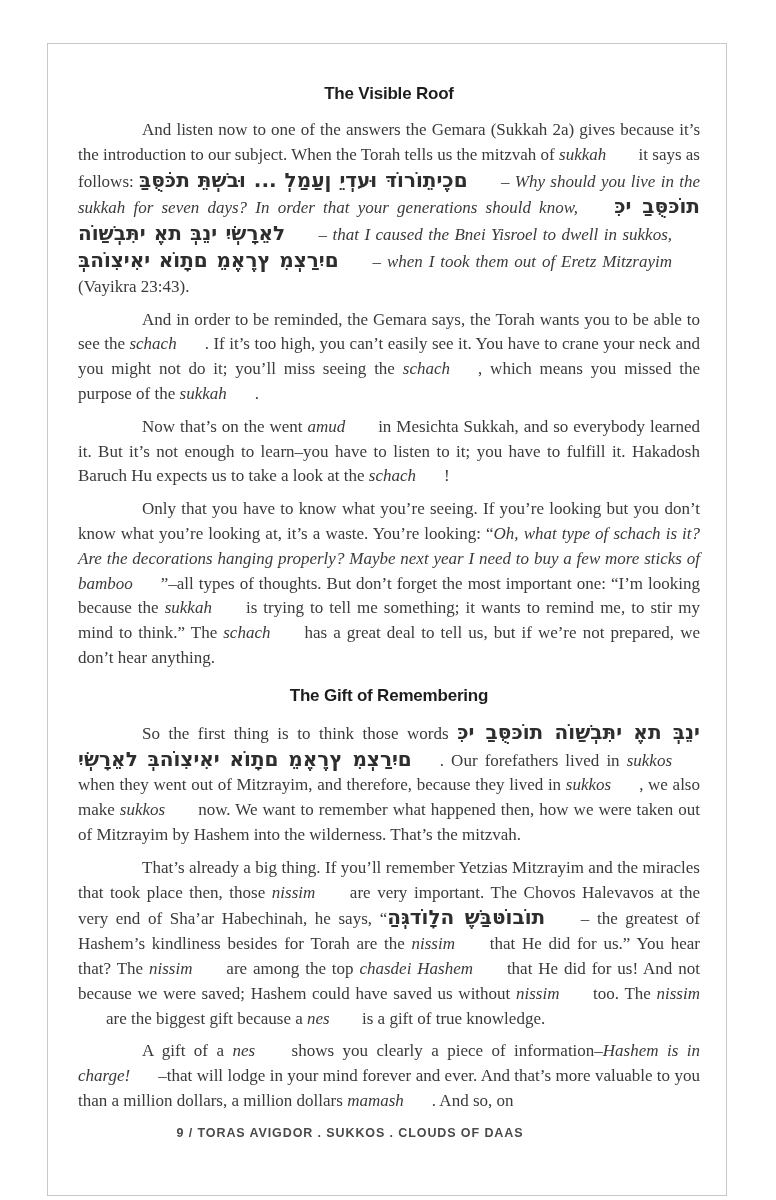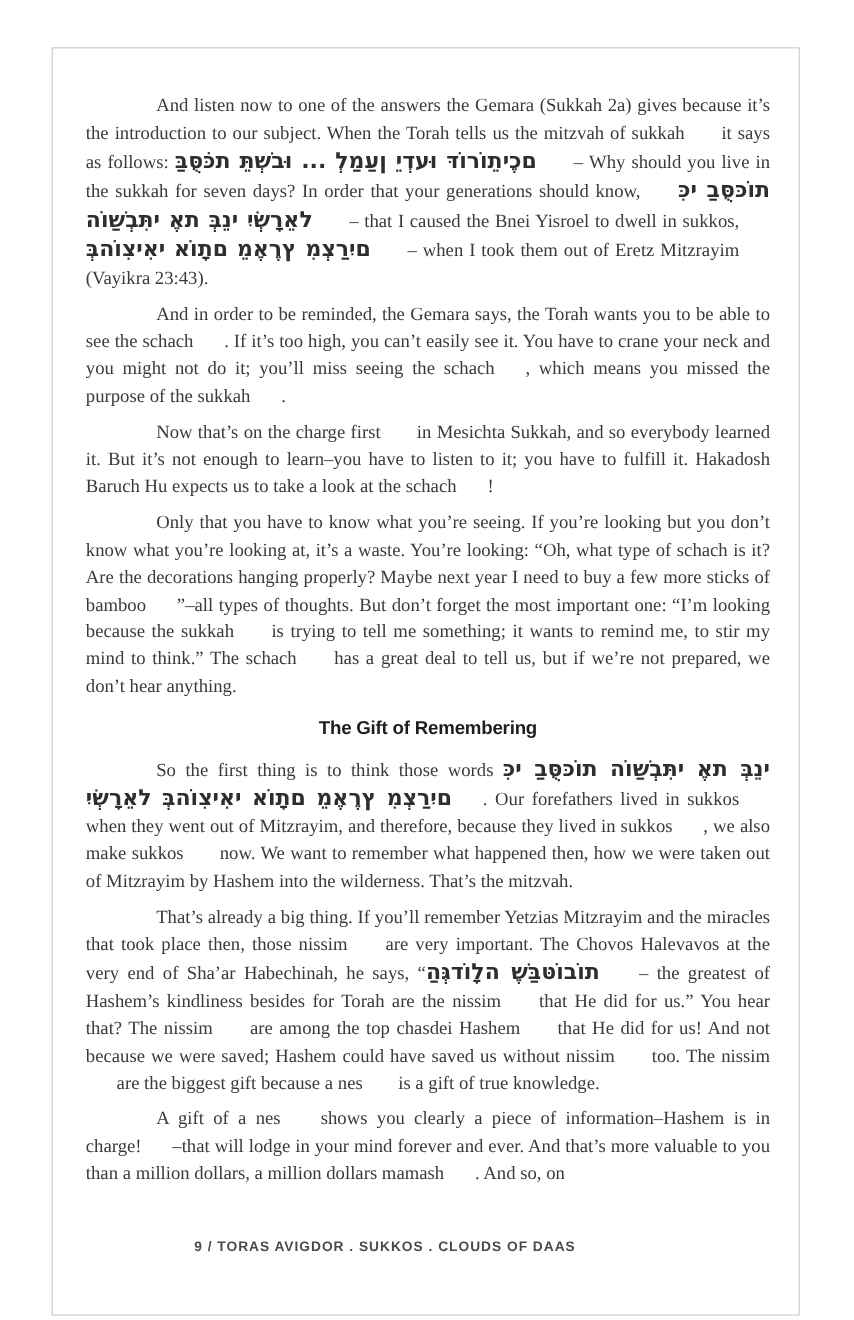--- a/index.html
+++ b/index.html
@@ -19,43 +19,44 @@
     font-size: 17px; line-height: 20px; letter-spacing: -0.2px;
     color: #1d1d1d; text-align: center; margin: 0 0 14px 0;
   }
   h2.sec2 { margin-top: 15px; }
   p.body {
     font-size: 17px; line-height: 24.8px; color: #3a3a3a;
     text-align: justify; text-indent: 36px; margin: 0 0 8px 0;
     hyphens: none;
   }
   .rm { font-style: normal; margin-left: 28px; }
-  .it { }
+  .it { font-style: italic; }
   .heb {
     font-family: "DejaVu Sans", sans-serif; font-weight: bold;
     font-size: 20px; color: #2e2e2e;
     direction: ltr; unicode-bidi: bidi-override;
   }
   .footer {
     position: absolute; left: 0; top: 1126px; width: 700px; text-align: center;
     font-family: "Liberation Sans", sans-serif; font-weight: bold;
     font-size: 12.5px; letter-spacing: 0.9px; color: #4a4a4a;
   }
 </style>
 </head>
 <body>
 
 <div class="page">
   <div class="page-frame"></div>
 
   <div class="content">
+    <h2 class="sec">The Visible Roof</h2>
 
     <p class="body"><span class="rm">And listen now to one of the answers the Gemara (Sukkah 2a) gives because it’s the introduction to our subject. When the Torah tells us the mitzvah of </span><span class="it">sukkah</span><span class="rm"> it says as follows: </span><span class="heb">בַּסֻּכֹּת תֵּשְׁבוּ ... לְמַעַן יֵדְעוּ דּוֹרוֹתֵיכֶם</span><span class="rm"> – </span><span class="it">Why should you live in the sukkah for seven days? In order that your generations should know,</span><span class="rm"> </span><span class="heb">כִּי בַסֻּכּוֹת הוֹשַׁבְתִּי אֶת בְּנֵי יִשְׂרָאֵל</span><span class="rm"> – </span><span class="it">that I caused the Bnei Yisroel to dwell in sukkos,</span><span class="rm"> </span><span class="heb">בְּהוֹצִיאִי אוֹתָם מֵאֶרֶץ מִצְרַיִם</span><span class="rm"> – </span><span class="it">when I took them out of Eretz Mitzrayim</span><span class="rm"> (Vayikra 23:43).</span></p>
     <p class="body"><span class="rm">And in order to be reminded, the Gemara says, the Torah wants you to be able to see the </span><span class="it">schach</span><span class="rm">. If it’s too high, you can’t easily see it. You have to crane your neck and you might not do it; you’ll miss seeing the </span><span class="it">schach</span><span class="rm">, which means you missed the purpose of the </span><span class="it">sukkah</span><span class="rm">.</span></p>
-    <p class="body"><span class="rm">Now that’s on the charge </span><span class="it">first</span><span class="rm"> in Mesichta Sukkah, and so everybody learned it. But it’s not enough to learn–you have to listen to it; you have to fulfill it. Hakadosh Baruch Hu expects us to take a look at the </span><span class="it">schach</span><span class="rm">!</span></p>
+    <p class="body"><span class="rm">Now that’s on the went </span><span class="it">amud</span><span class="rm"> in Mesichta Sukkah, and so everybody learned it. But it’s not enough to learn–you have to listen to it; you have to fulfill it. Hakadosh Baruch Hu expects us to take a look at the </span><span class="it">schach</span><span class="rm">!</span></p>
     <p class="body"><span class="rm">Only that you have to know what you’re seeing. If you’re looking but you don’t know what you’re looking at, it’s a waste. You’re looking: “</span><span class="it">Oh, what type of schach is it? Are the decorations hanging properly? Maybe next year I need to buy a few more sticks of bamboo</span><span class="rm">”–all types of thoughts. But don’t forget the most important one: “I’m looking because the </span><span class="it">sukkah</span><span class="rm"> is trying to tell me something; it wants to remind me, to stir my mind to think.” The </span><span class="it">schach</span><span class="rm"> has a great deal to tell us, but if we’re not prepared, we don’t hear anything.</span></p>
 
     <h2 class="sec sec2">The Gift of Remembering</h2>
 
     <p class="body"><span class="rm">So the first thing is to think those words </span><span class="heb">כִּי בַסֻּכּוֹת הוֹשַׁבְתִּי אֶת בְּנֵי יִשְׂרָאֵל בְּהוֹצִיאִי אוֹתָם מֵאֶרֶץ מִצְרַיִם</span><span class="rm">. Our forefathers lived in </span><span class="it">sukkos</span><span class="rm"> when they went out of Mitzrayim, and therefore, because they lived in </span><span class="it">sukkos</span><span class="rm">, we also make </span><span class="it">sukkos</span><span class="rm"> now. We want to remember what happened then, how we were taken out of Mitzrayim by Hashem into the wilderness. That’s the mitzvah.</span></p>
     <p class="body"><span class="rm">That’s already a big thing. If you’ll remember Yetzias Mitzrayim and the miracles that took place then, those </span><span class="it">nissim</span><span class="rm"> are very important. The Chovos Halevavos at the very end of Sha’ar Habechinah, he says, “</span><span class="heb">הַגְּדוֹלָה שֶׁבַּטּוֹבוֹת</span><span class="rm"> – the greatest of Hashem’s kindliness besides for Torah are the </span><span class="it">nissim</span><span class="rm"> that He did for us.” You hear that? The </span><span class="it">nissim</span><span class="rm"> are among the top </span><span class="it">chasdei Hashem</span><span class="rm"> that He did for us! And not because we were saved; Hashem could have saved us without </span><span class="it">nissim</span><span class="rm"> too. The </span><span class="it">nissim</span><span class="rm"> are the biggest gift because a </span><span class="it">nes</span><span class="rm"> is a gift of true knowledge.</span></p>
     <p class="body"><span class="rm">A gift of a </span><span class="it">nes</span><span class="rm"> shows you clearly a piece of information–</span><span class="it">Hashem is in charge!</span><span class="rm">–that will lodge in your mind forever and ever. And that’s more valuable to you than a million dollars, a million dollars </span><span class="it">mamash</span><span class="rm">. And so, on</span></p>
   </div>
 
   <div class="footer">9 / TORAS AVIGDOR . SUKKOS . CLOUDS OF DAAS</div>

